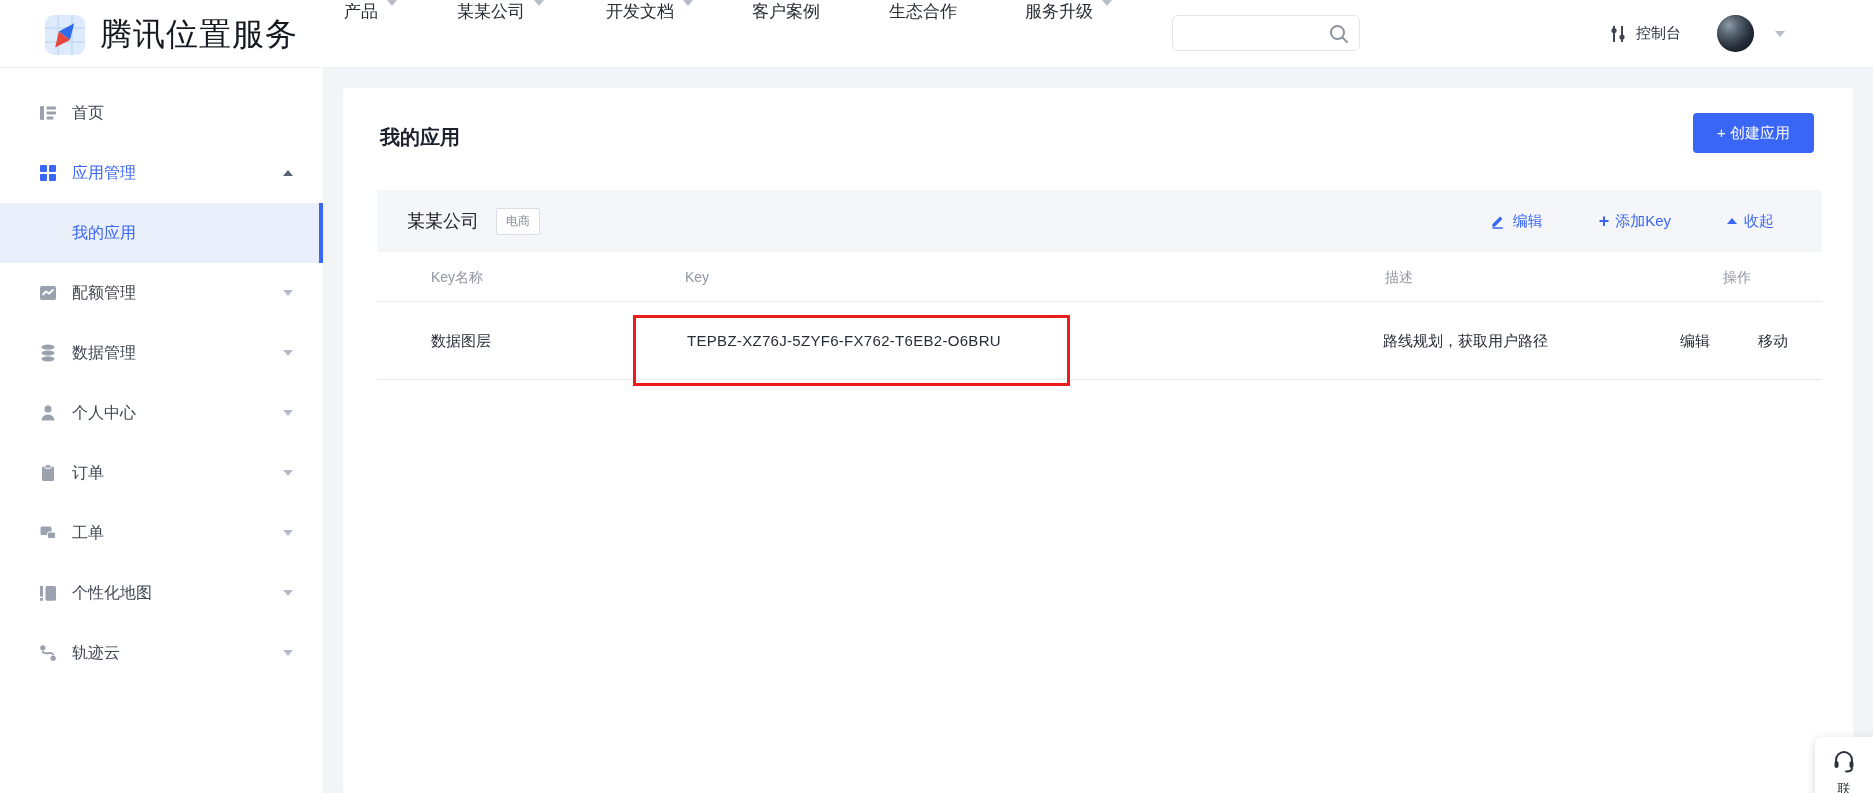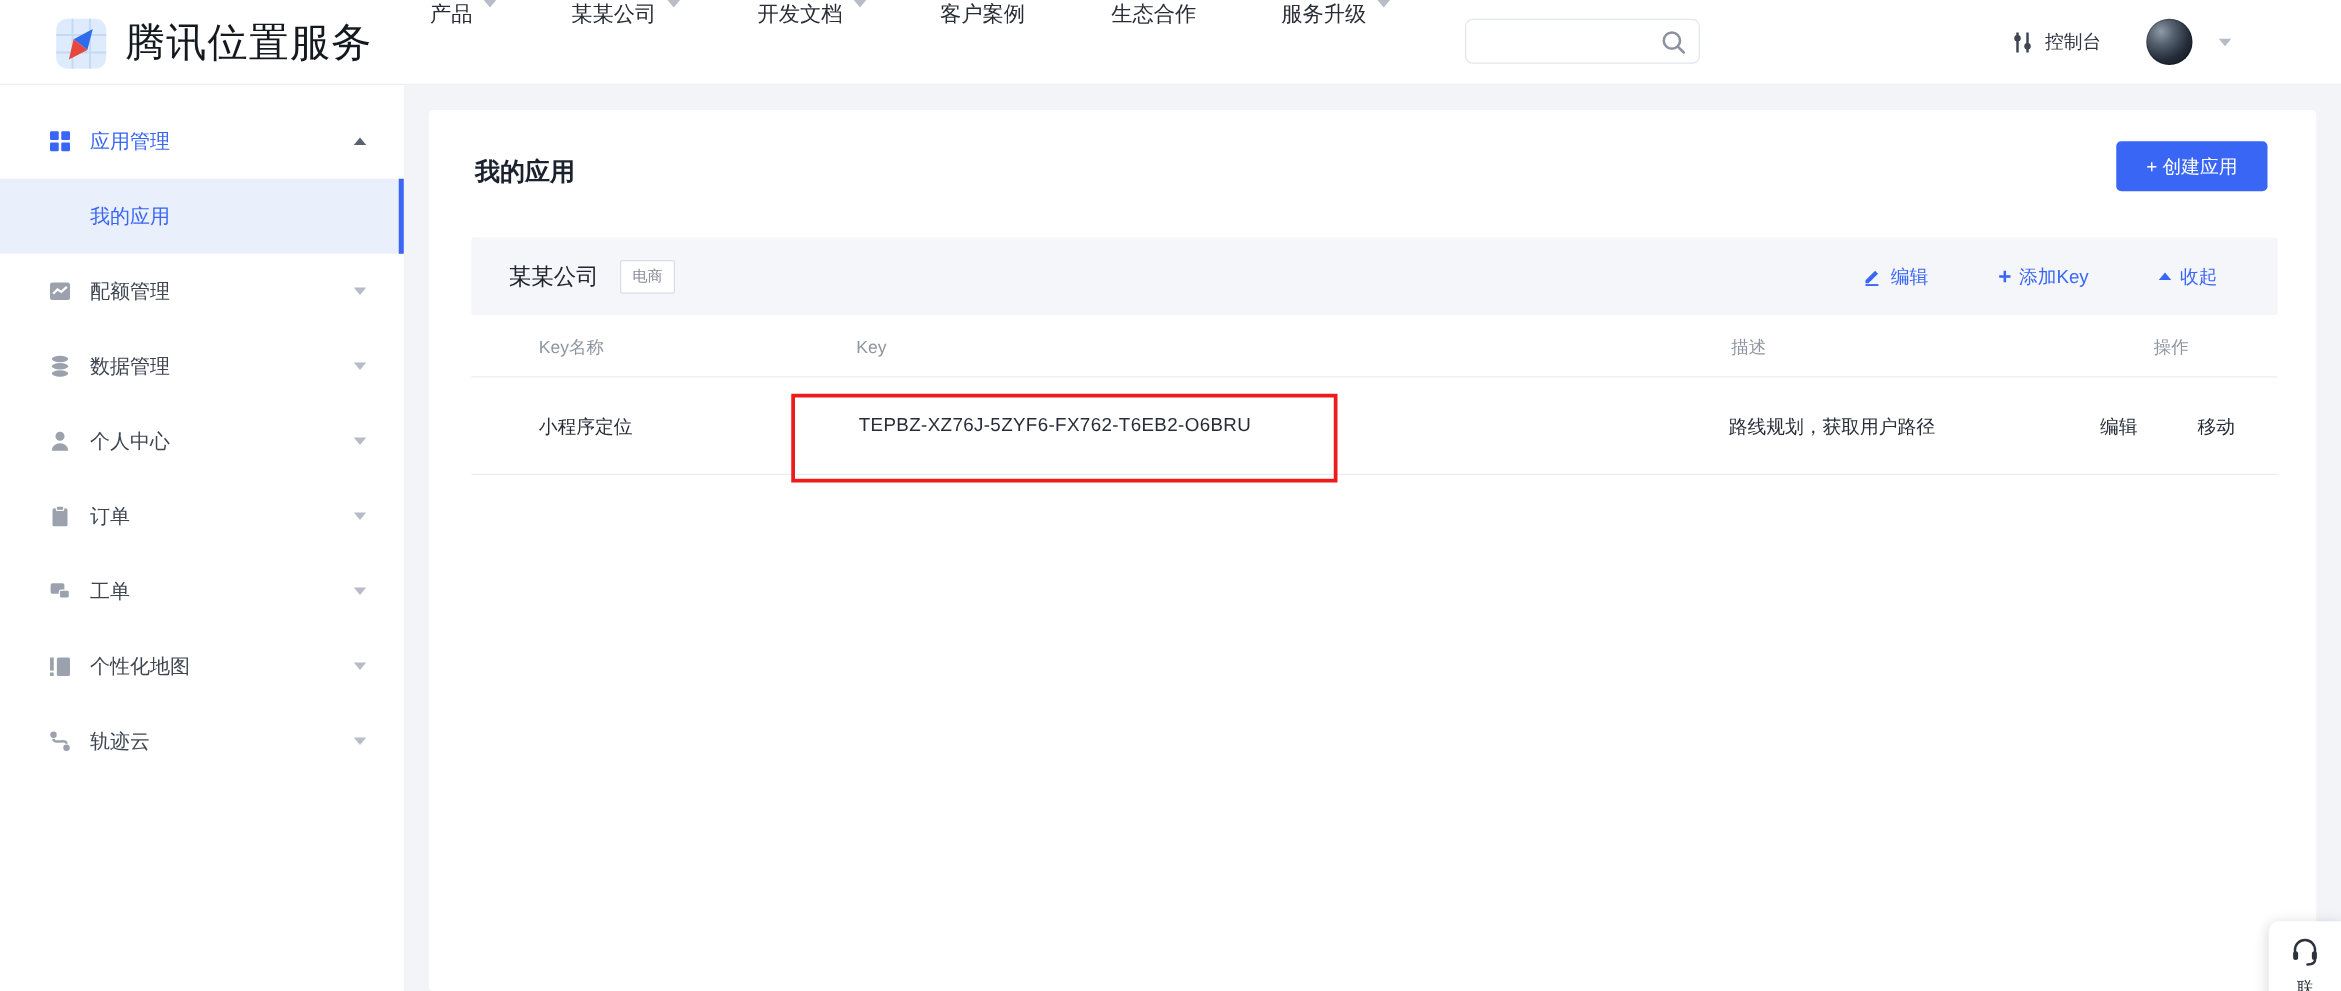--- a/index.html
+++ b/index.html
@@ -124,20 +124,29 @@
       <circle cx="14" cy="13" r="2.6" fill="#3f4652"></circle>
     </svg>
     <span class="console-label">控制台</span>
   </div>
 
   <div class="avatar"></div>
   <i class="caret-down user-caret"></i>
 </header>
 
 <aside class="sidebar">
+  <div class="side-item">
+    <svg class="icn" viewBox="0 0 20 20">
+      <rect x="2" y="3" width="4" height="14" rx="1" fill="#9ba1ad"></rect>
+      <rect x="8.5" y="3.5" width="9.5" height="3" rx="1" fill="#9ba1ad"></rect>
+      <rect x="8.5" y="8.5" width="9.5" height="3" rx="1" fill="#9ba1ad"></rect>
+      <rect x="8.5" y="13.5" width="7" height="3" rx="1" fill="#9ba1ad"></rect>
+    </svg>
+    <span class="lbl">首页</span>
+  </div>
 
   <div class="side-item active">
     <svg class="icn" viewBox="0 0 20 20">
       <rect x="2" y="2" width="7" height="7" rx="1" fill="#3a66f5"></rect>
       <rect x="11" y="2" width="7" height="7" rx="1" fill="#3a66f5"></rect>
       <rect x="2" y="11" width="7" height="7" rx="1" fill="#3a66f5"></rect>
       <rect x="11" y="11" width="7" height="7" rx="1" fill="#3a66f5"></rect>
     </svg>
     <span class="lbl">应用管理</span>
     <i class="side-caret caret-up-dark"></i>
@@ -245,21 +254,21 @@
     </div>
 
     <div class="thead">
       <span style="left:54px">Key名称</span>
       <span style="left:308px">Key</span>
       <span style="left:1008px">描述</span>
       <span style="left:1346px">操作</span>
     </div>
 
     <div class="trow">
-      <span class="cell" style="left:54px">小程序定位</span>
+      <span class="cell" style="left:54px">数据图层</span>
       <span class="cell key-cell" style="left:310px">TEPBZ-XZ76J-5ZYF6-FX762-T6EB2-O6BRU</span>
       <span class="cell" style="left:1006px">路线规划，获取用户路径</span>
       <span class="cell act-edit" style="left:1303px">编辑</span>
       <span class="cell act-move" style="left:1381px">移动</span>
     </div>
   </section>
 </main>
 
 <div class="red-box"></div>
 

